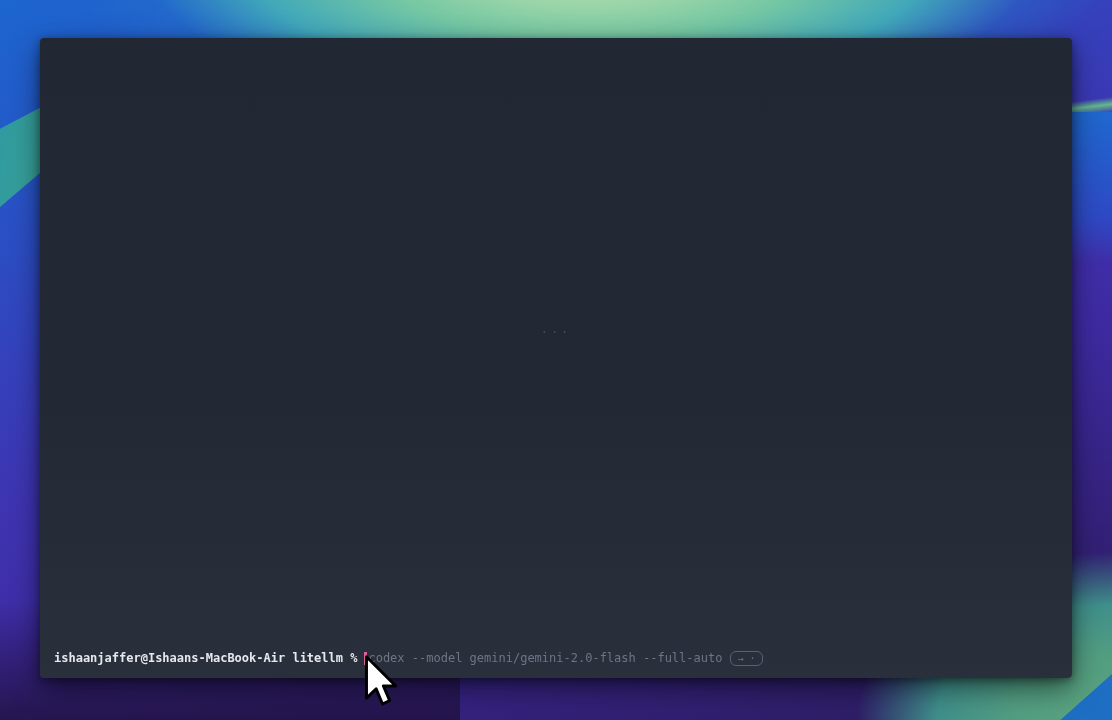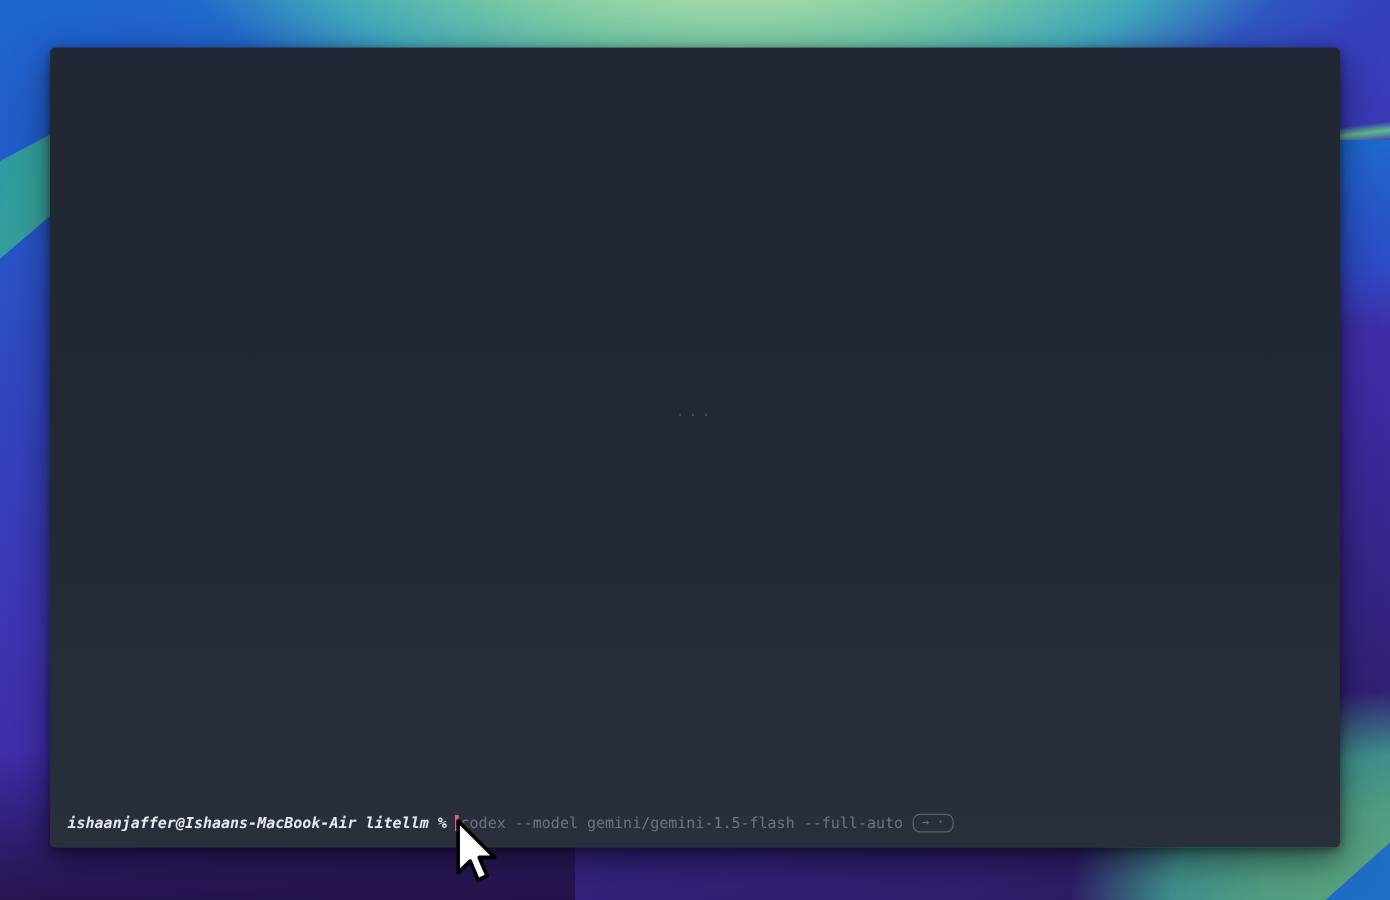--- a/index.html
+++ b/index.html
@@ -77,21 +77,20 @@
     font-size: 12px;
     line-height: 16px;
     white-space: pre;
     display: flex;
     align-items: center;
   }
   .prompt-text {
     color: #e6e8ee;
     font-weight: bold;
     margin-right: 7px;   
-    font-style: italic;
   }
   .cursor-beam {
     display: inline-block;
     width: 3px; height: 13px;
     background: #d95f9e;
     margin-right: 1px;
     flex: none;
   }
   .suggestion-text { color: #6d7585; }
   .hint-badge {
@@ -126,21 +125,21 @@
   <div class="wp-layer wp-bottomright-green"></div>
   <div class="wp-layer wp-corner-blue"></div>
   <div class="wp-layer wp-bottomleft-dark"></div>
 
   <div class="terminal-window">
     <span class="loading-ellipsis">···</span>
 
     <div class="prompt-line">
       <span class="prompt-text">ishaanjaffer@Ishaans-MacBook-Air litellm %</span>
       <span class="cursor-beam"></span>
-      <span class="suggestion-text">codex --model gemini/gemini-1.5-flash --full-auto</span>
+      <span class="suggestion-text">codex --model gemini/gemini-2.0-flash --full-auto</span>
       <span class="hint-badge">→ ·</span>
     </div>
   </div>
 
   <svg class="mouse-cursor" viewBox="0 0 16 24" xmlns="http://www.w3.org/2000/svg">
     <path d="M2 1.2 L2 19.6 L6.3 15.5 L9.1 22.2 L12.3 20.7 L9.5 14.2 L15 14.2 Z" fill="#ffffff" stroke="#000000" stroke-width="1.3" stroke-linejoin="round"></path>
   </svg>
 </div>
 
 </body></html>

